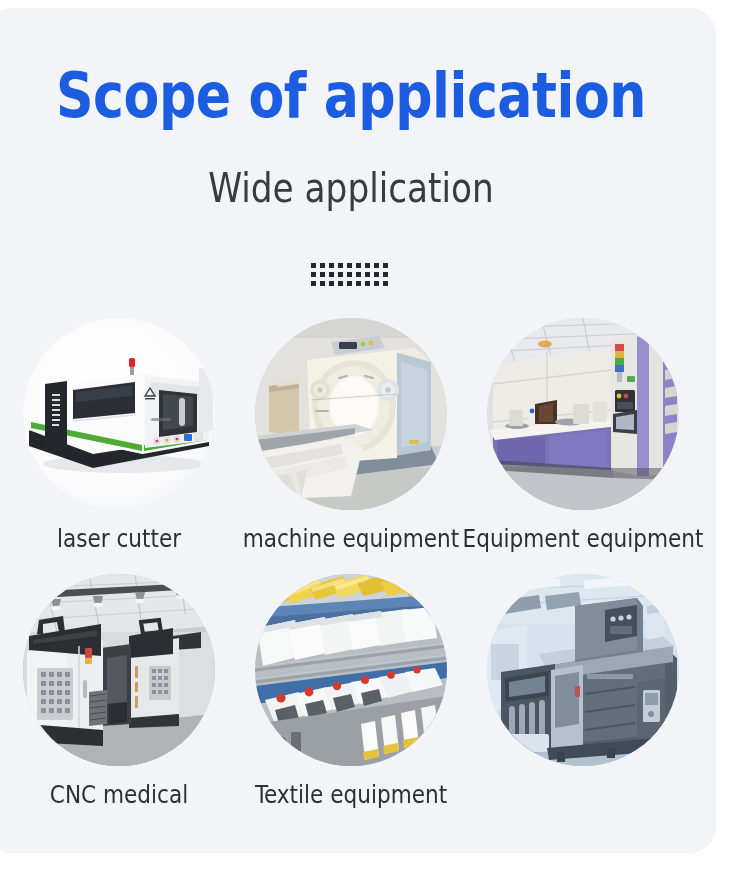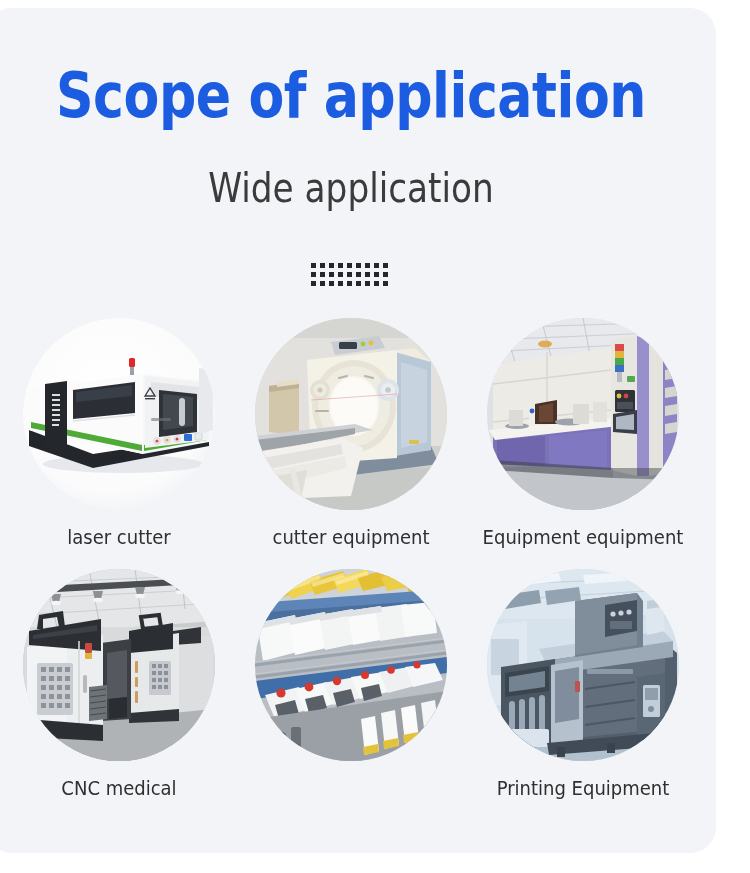--- a/index.html
+++ b/index.html
@@ -116,21 +116,21 @@
     width: 192px;
     height: 192px;
     border-radius: 50%;
     overflow: hidden;
     background: #e9ecf1;
   }
   .photo svg { display: block; width: 192px; height: 192px; }
 
   .caption {
     margin-top: 15px;
-    font-size: 20px;
+    font-size: 24px;
     line-height: 1.2;
     color: #2f2f2f;
     font-family: "DejaVu Sans Condensed", "Liberation Sans Narrow", "Liberation Sans", sans-serif;
     white-space: nowrap;
     text-align: left;
   }
 </style>
 </head>
 <body>
 
@@ -306,21 +306,21 @@
               <path d="M0 134 L88 120 L108 130 L96 178 L0 182 Z" fill="#f2f1ee"></path>
               <path d="M8 140 L86 126 L88 136 L10 152 Z" fill="#e3e2de"></path>
               <path d="M18 152 L90 138 L92 150 L20 168 Z" fill="#eceae5"></path>
               <path d="M10 160 L52 152 L46 182 L8 182 Z" fill="#dfded9"></path>
 
               <path d="M34 150 L40 150 L48 182 L42 182 Z" fill="#e8e7e3"></path>
 
               <rect x="154" y="122" width="10" height="4" rx="1" fill="#e0c04a"></rect>
             </svg>
           </div>
-          <div class="caption">cutter equipment</div>
+          <div class="caption">machine equipment</div>
         </div>
 
         <div class="cell">
           <div class="photo">
             <svg viewBox="0 0 192 192" xmlns="http://www.w3.org/2000/svg">
               <rect width="192" height="192" fill="#dfe0e4"></rect>
 
               <path d="M0 0 L192 0 L192 40 L0 56 Z" fill="#e8e9ec"></path>
               <g stroke="#cdd0d6" stroke-width="1.2" fill="none">
                 <path d="M0 10 L192 4"></path>
@@ -616,20 +616,21 @@
                 <path d="M168 160 L183 157 L184 165 L169 168 Z"></path>
                 <path d="M108 178 L123 175 L124 183 L109 186 Z"></path>
               </g>
 
               <path d="M150 178 L192 168 L192 178 L156 188 Z" fill="#d8bb3a"></path>
 
               <circle cx="24" cy="170" r="8" fill="#4a4f55"></circle>
               <rect x="36" y="158" width="10" height="28" rx="2" fill="#6b7077"></rect>
             </svg>
           </div>
+          <div class="caption">Textile equipment</div>
         </div>
 
         <div class="cell">
           <div class="photo">
             <svg viewBox="0 0 192 192" xmlns="http://www.w3.org/2000/svg">
               <rect width="192" height="192" fill="#dbe3ea"></rect>
 
               <path d="M0 0 L192 0 L192 44 L0 56 Z" fill="#e6edf2"></path>
               <g stroke="#ccd6de" stroke-width="1.2" fill="none">
                 <path d="M0 16 L192 8"></path>
@@ -703,19 +704,18 @@
               <path d="M60 174 L190 162 L190 176 L62 186 Z" fill="#343c45"></path>
               <g fill="#2c333b">
                 <rect x="70" y="178" width="8" height="10"></rect>
                 <rect x="120" y="174" width="8" height="10"></rect>
                 <rect x="168" y="168" width="8" height="10"></rect>
               </g>
 
               <rect width="192" height="192" fill="#9fc0dd" opacity="0.12"></rect>
             </svg>
           </div>
-          <div class="caption">Printing Equipment</div>
         </div>
       </div>
 
     </div>
   </div>
 </div>
 
 </body></html>

